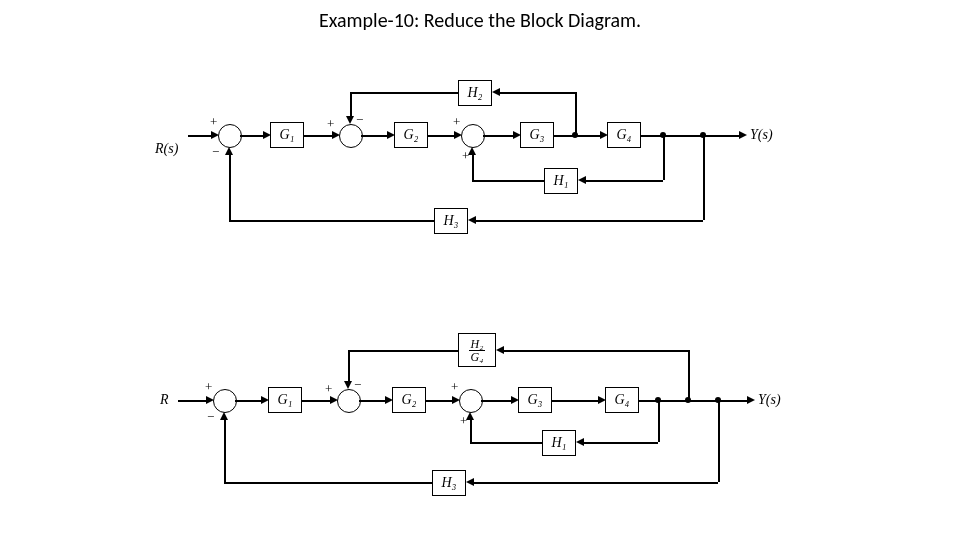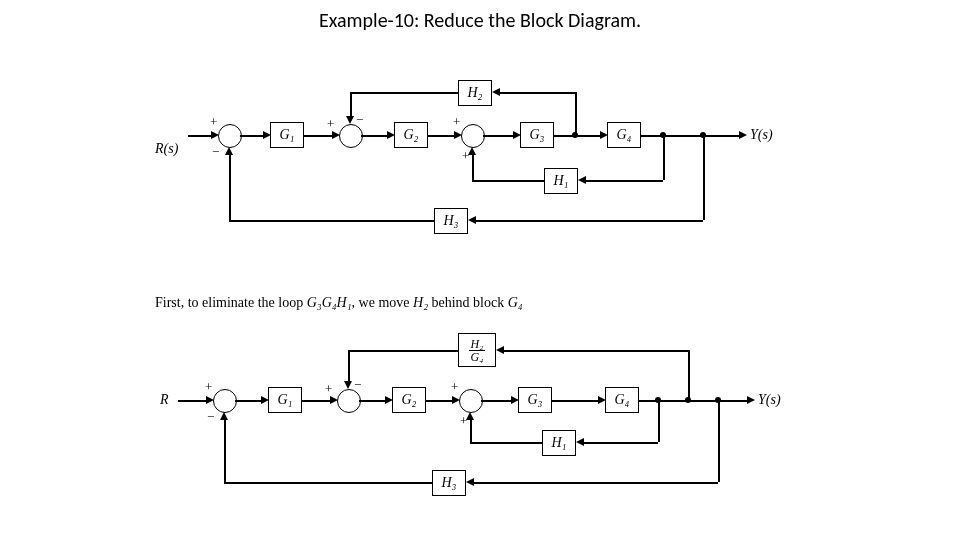--- a/index.html
+++ b/index.html
@@ -87,23 +87,20 @@
   <div class="arU" style="left:468px;top:147px"></div>
 
   <div class="vline" style="left:703px;top:135px;height:85px"></div>
   <div class="hline" style="left:474px;top:220px;width:229px"></div>
   <div class="arL" style="left:468px;top:216px"></div>
   <div class="blk" style="left:434px;top:208px;width:34px;height:26px">H₃</div>
   <div class="hline" style="left:229px;top:220px;width:205px"></div>
   <div class="vline" style="left:229px;top:153px;height:67px"></div>
   <div class="arU" style="left:225px;top:147px"></div>
 
-  <div class="body-text" style="left:155px;top:295px">
-    <span>First, to eliminate the loop </span><i>G₃G₄H₁</i><span>, we move </span><i>H₂</i><span> behind block </span><i>G₄</i>
-  </div>
 
   <div class="lbl" style="left:160px;top:392px">R</div>
   <div class="hline" style="left:178px;top:400px;width:30px"></div>
   <div class="arR" style="left:206px;top:396px"></div>
 
   <div class="sum" style="left:213px;top:389px"></div>
   <div class="sgn" style="left:205px;top:379px">+</div>
   <div class="sgn" style="left:207px;top:409px">−</div>
 
   <div class="hline" style="left:235px;top:400px;width:28px"></div>

